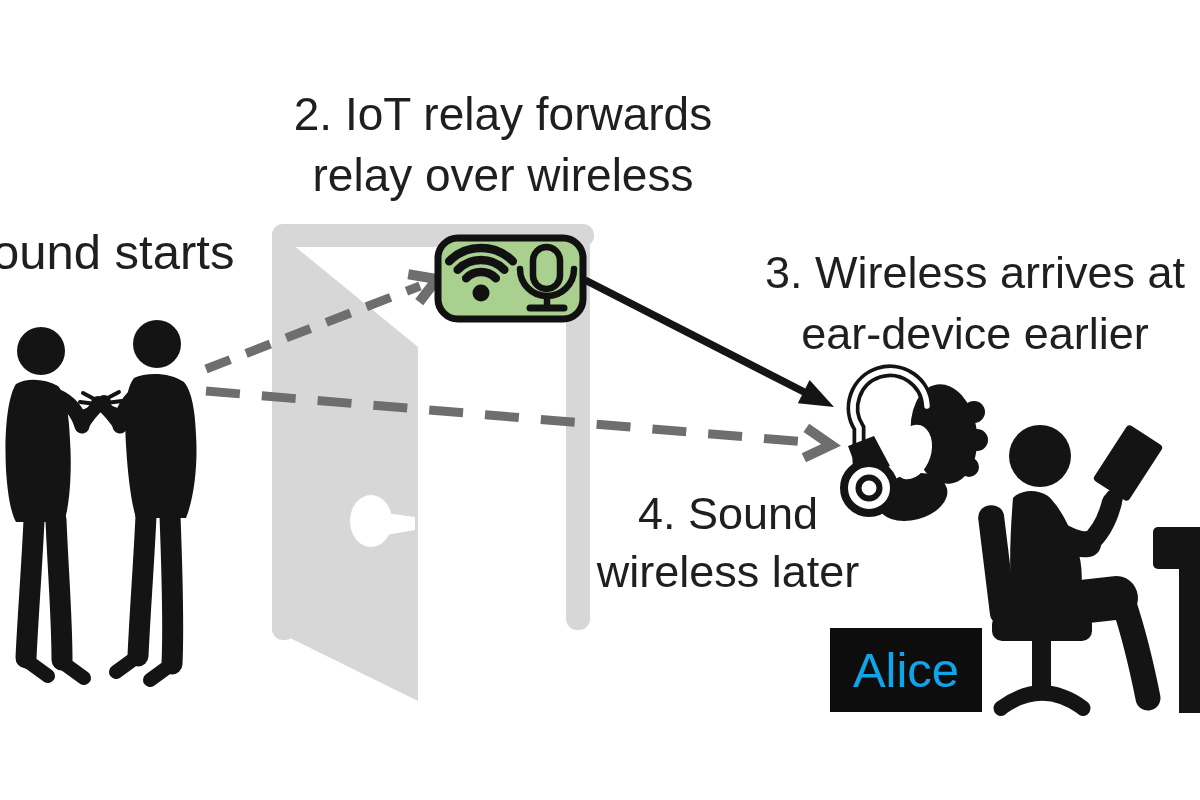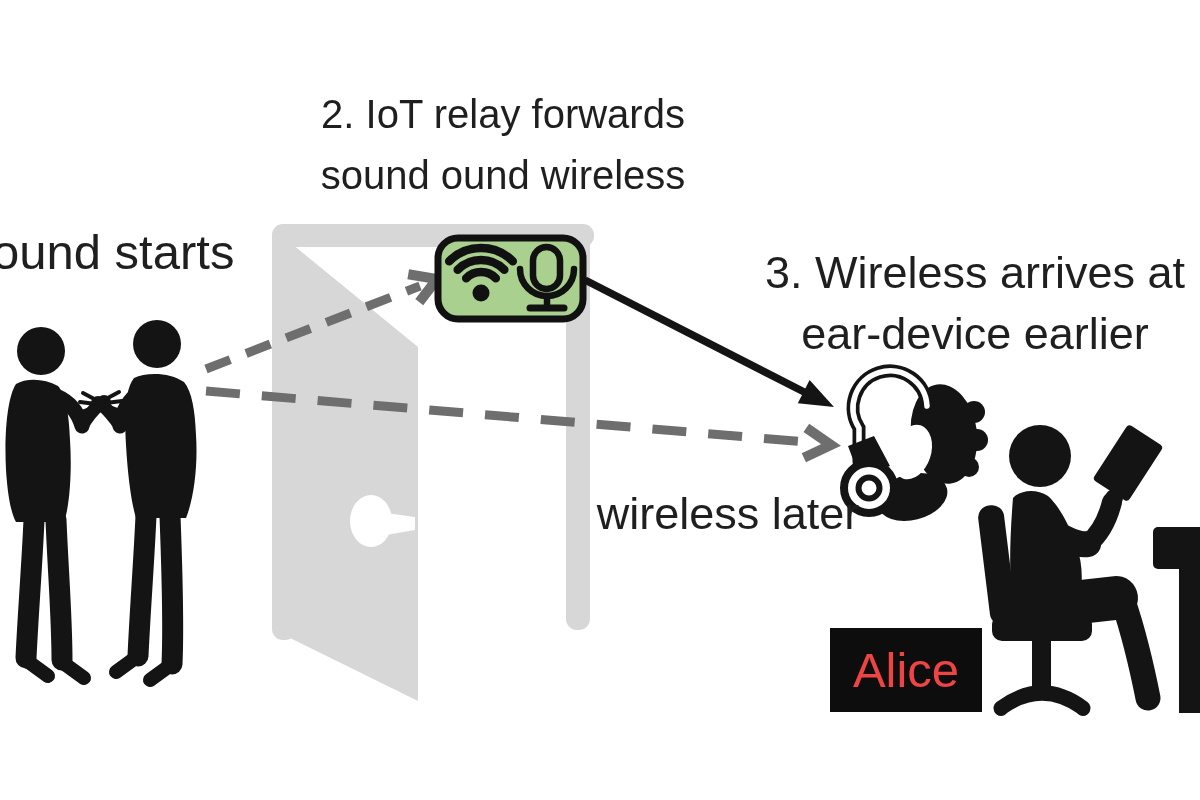--- a/index.html
+++ b/index.html
@@ -6,26 +6,26 @@
   #canvas{
     position:relative;width:1200px;height:800px;background:#ffffff;
     overflow:hidden;font-family:"Liberation Sans",sans-serif;color:#1f1f1f;
   }
   #scene{position:absolute;left:0;top:0;width:1200px;height:800px;}
   .label{
     position:absolute;color:#1f1f1f;text-align:center;
     font-family:"Liberation Sans",sans-serif;font-weight:400;
   }
   #label-step1{left:-8px;top:224px;width:260px;text-align:left;font-size:49px;line-height:56px;}
-  #label-step2{left:273px;top:84px;width:460px;font-size:40px;line-height:61px;}
+  #label-step2{left:273px;top:84px;width:460px;font-size:46px;line-height:61px;}
   #label-step3{left:745px;top:242px;width:460px;font-size:45px;line-height:61px;}
   #label-step4{left:578px;top:485px;width:300px;font-size:45px;line-height:58px;}
   #alice-label{
     position:absolute;left:830px;top:628px;width:152px;height:84px;
-    background:#0d0d0d;color:#ef4444;font-size:49px;line-height:84px;
+    background:#0d0d0d;color:#0ea5e9;font-size:49px;line-height:84px;
     text-align:center;font-family:"Liberation Sans",sans-serif;
   }
   .lbl-line{display:block;}
 </style>
 </head>
 <body>
 
 <div id="canvas">
 
   <svg id="scene" width="1200" height="800" viewBox="0 0 1200 800">
@@ -153,29 +153,30 @@
       <rect x="1179" y="527" width="34" height="186"></rect>
     </g>
   </svg>
 
   <div class="label" id="label-step1">
     <span class="lbl-line">ound starts</span>
   </div>
 
   <div class="label" id="label-step2">
     <span class="lbl-line">2. IoT relay forwards</span>
-    <span class="lbl-line">sound ound wireless</span>
+    <span class="lbl-line">relay over wireless</span>
   </div>
 
   <div class="label" id="label-step3">
     <span class="lbl-line">3. Wireless arrives at</span>
     <span class="lbl-line">ear-device earlier</span>
   </div>
 
   <div class="label" id="label-step4">
+    <span class="lbl-line">4. Sound</span>
     <span class="lbl-line">wireless later</span>
   </div>
 
   <div id="alice-label">
     <span>Alice</span>
   </div>
 
 </div>
 
 </body></html>

